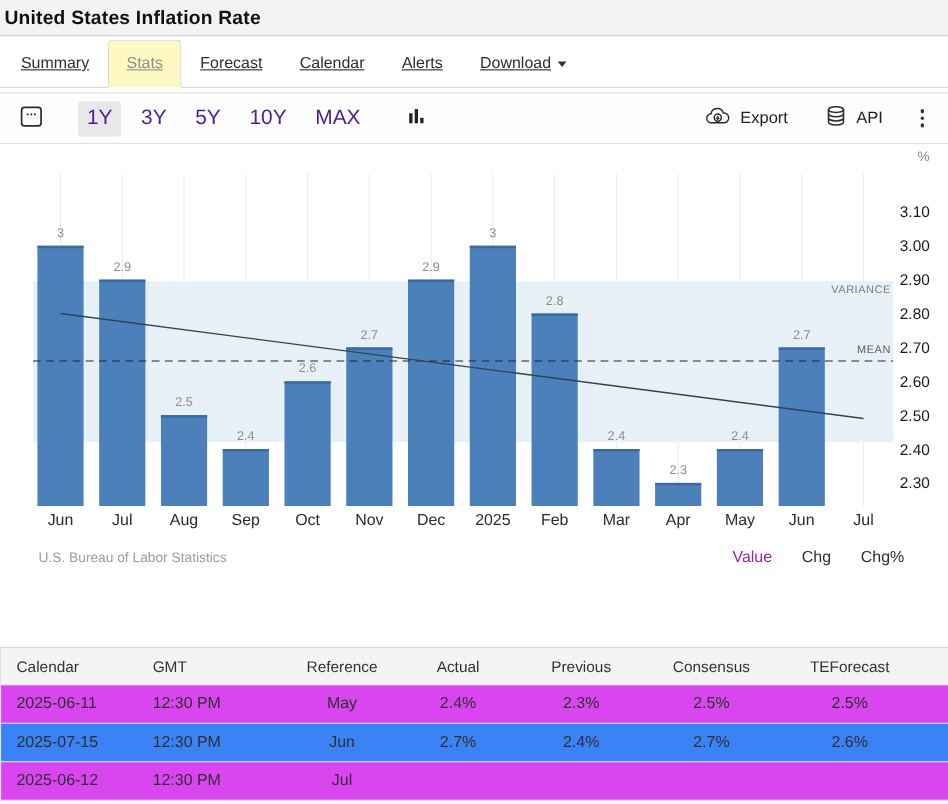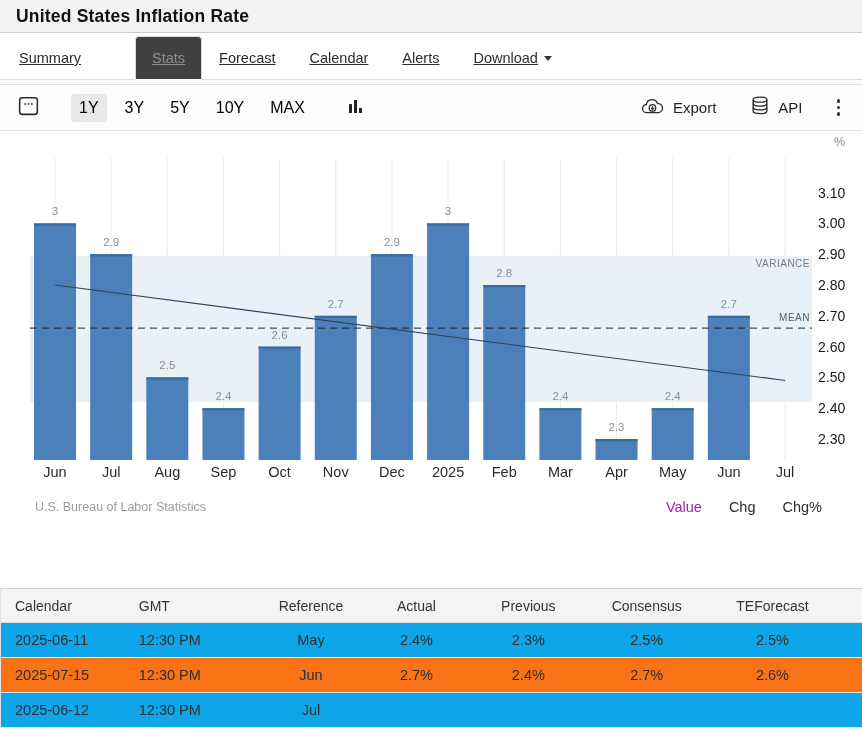--- a/index.html
+++ b/index.html
@@ -1,38 +1,38 @@
 <!DOCTYPE html>
 <html><head>
 <meta charset="utf-8">
 <style>
   * { margin:0; padding:0; box-sizing:border-box; }
   html,body { background:#fff; }
   body { font-family:"Liberation Sans", sans-serif; width:862px; height:731px; position:relative; overflow:hidden; color:#333; }
 
   
   .titlebar { position:absolute; top:0; left:0; width:862px; height:33px;
-    background:#f3f3f3; border-bottom:1px solid #cdcdcd; display:flex; align-items:center; padding-left:16px; }
+    background:#f3f3f3; border-bottom:1px solid #cdcdcd; display:flex; align-items:center; padding-left:4px; }
   .titlebar h1 { font-size:17.5px; font-weight:bold; color:#111; letter-spacing:.2px; }
 
   
   .tabs { position:absolute; top:33px; left:0; width:862px; height:47px;
     display:flex; align-items:flex-end; padding-left:2px; border-bottom:1px solid #d9d9d9; background:#fff; }
   .tab { font-size:14.5px; color:#2d2d2d; padding:13px 16px 13px 16px; cursor:pointer;
     border:1px solid transparent; margin-bottom:-1px; display:flex; align-items:center; gap:6px;text-decoration:underline; }
-  .tab.active { color:#8f8f8f; background:#404040; border:1px solid #d9d9d9; border-bottom:1px solid #fff; border-radius:4px 4px 0 0;margin-left:37px; }
+  .tab.active { color:#8f8f8f; background:#fef9c3; border:1px solid #d9d9d9; border-bottom:1px solid #fff; border-radius:4px 4px 0 0; }
   .caret-down { width:0; height:0; border-left:4.5px solid transparent; border-right:4.5px solid transparent; border-top:5px solid #333; display:inline-block; }
 
   
   .toolbar { position:absolute; top:84px; left:0; width:862px; height:47px;
     background:#fdfdfd; border-top:1px solid #e2e2e2; border-bottom:1px solid #e2e2e2;
     display:flex; align-items:center; padding:0 18px 0 16px; }
   .icon-btn { display:flex; align-items:center; cursor:pointer; }
   .ranges { display:flex; align-items:center; margin-left:30px; gap:10px; }
-  .range-btn { font-size:16px; color:#000000; padding:5px 8px; border-radius:3px; cursor:pointer; }
+  .range-btn { font-size:19px; color:#4c1d95; padding:5px 8px; border-radius:3px; cursor:pointer; }
   .range-btn.active { background:#e8e8e8; }
   .charttype { margin-left:34px; }
   .compare-wrap { margin-left:28px; }
   .compare-input { width:271px; height:33px; border:1px solid #dcdcdc; border-radius:3px;
     font-size:14.5px; padding:0 13px; color:#333; font-family:"Liberation Sans",sans-serif; outline:none; }
   .compare-input::placeholder { color:#9b9b9b; }
   .tool-right { margin-left:auto; display:flex; align-items:center; }
   .tool-action { display:flex; align-items:center; gap:8px; font-size:15px; color:#1f1f1f; cursor:pointer; }
   .tool-action + .tool-action { margin-left:34px; }
   .kebab { margin-left:30px; display:flex; flex-direction:column; gap:3px; padding:4px; cursor:pointer; }
@@ -43,23 +43,23 @@
   .chart-area svg { display:block; }
   .chart-footer { position:absolute; top:494px; left:0; width:862px; height:26px;
     display:flex; align-items:center; }
   .source { margin-left:35px; font-size:12.5px; color:#9c9c9c; }
   .series-links { margin-left:auto; margin-right:40px; display:flex; gap:27px; }
   .series-link { font-size:14.5px; color:#2d2d2d; cursor:pointer; }
   .series-link.active { color:#a21caf; }
 
   
   .cal-table { position:absolute; top:588px; left:0; width:862px; border-top:1px solid #d5d5d5; border-left:1px solid #e3e3e3; }
-  .t-row { display:flex; align-items:center; height:35px; border-bottom:1px solid #ebebeb; background:#0ea5e9; }
+  .t-row { display:flex; align-items:center; height:35px; border-bottom:1px solid #ebebeb; background:#d946ef; }
   .t-row.head { height:34px; background:#f4f4f4; border-bottom:1px solid #dedede; }
-  .t-row.stripe { background:#f97316; }
+  .t-row.stripe { background:#3b82f6; }
   .t-cell { font-size:14.5px; color:#2f2f2f; white-space:nowrap; overflow:hidden; }
   .t-row.head .t-cell { font-size:14px; color:#333; }
   .c0 { width:16%; text-align:left; padding-left:14px; }
   .c1 { width:14%; text-align:left; }
   .c2 { width:12%; text-align:center; }
   .c3 { width:12.5%; text-align:center; }
   .c4 { width:13.5%; text-align:center; }
   .c5 { width:14%; text-align:center; }
   .c6 { width:18%; text-align:center; padding-right:24px; }
 </style>

